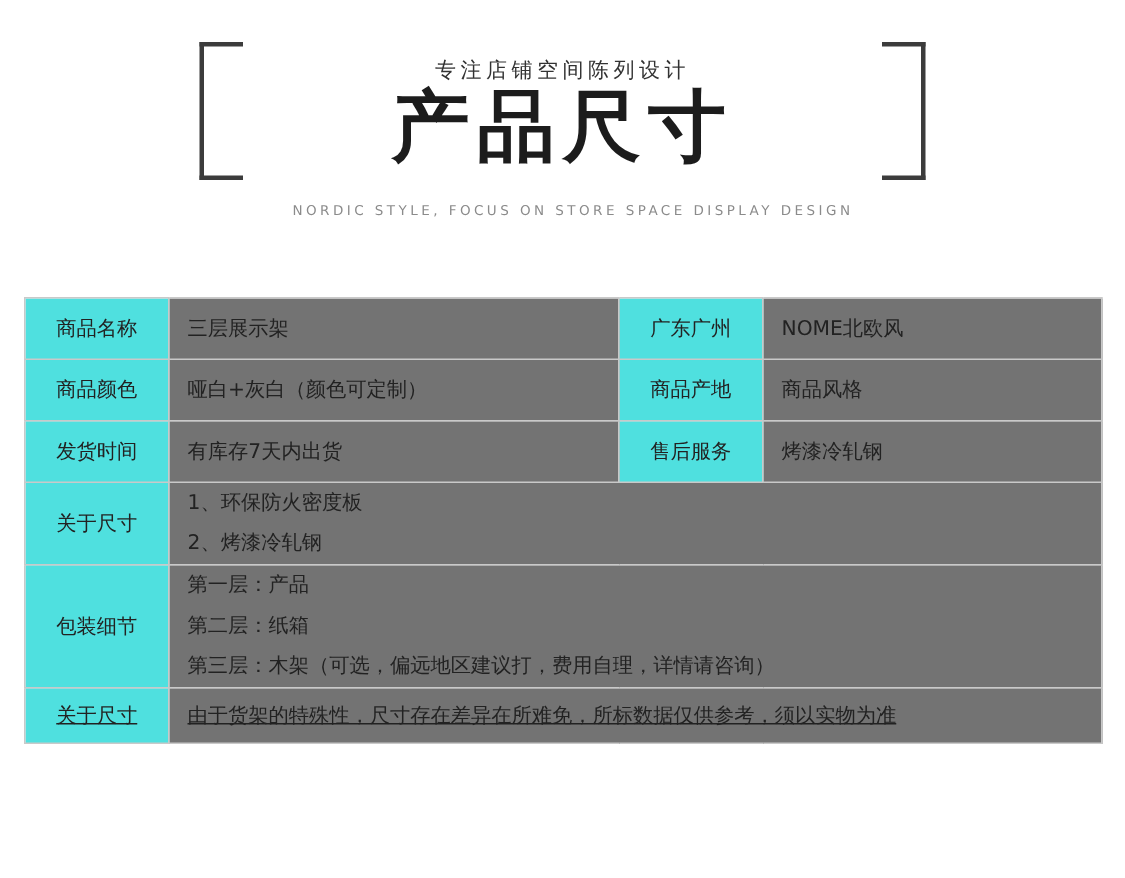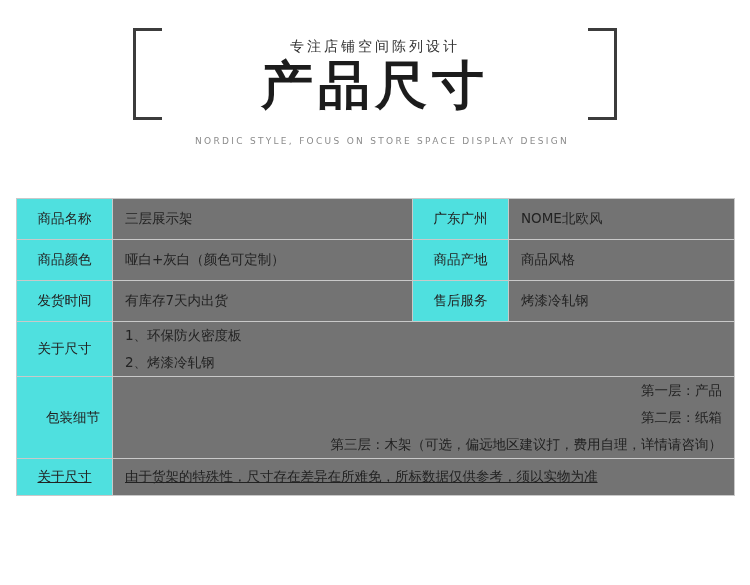--- a/index.html
+++ b/index.html
@@ -99,21 +99,21 @@
   }
   .multi-cell {
     line-height: 2.0;
     padding-top: 8px;
     padding-bottom: 8px;
   }
   .multi-cell div {
     white-space: nowrap;
   }
   .tall-1 { height: 92px; }
-  .tall-2 { height: 108px; text-align: right; }
+  .tall-2 { height: 108px; }
   .note-row td { height: 36px; text-decoration: underline; }
 </style>
 </head>
 <body>
 
 <div class="header">
   <div class="header-inner">
     <div class="bracket-left"></div>
     <div class="bracket-right"></div>
     <div class="subtitle-cn">专注店铺空间陈列设计</div>

